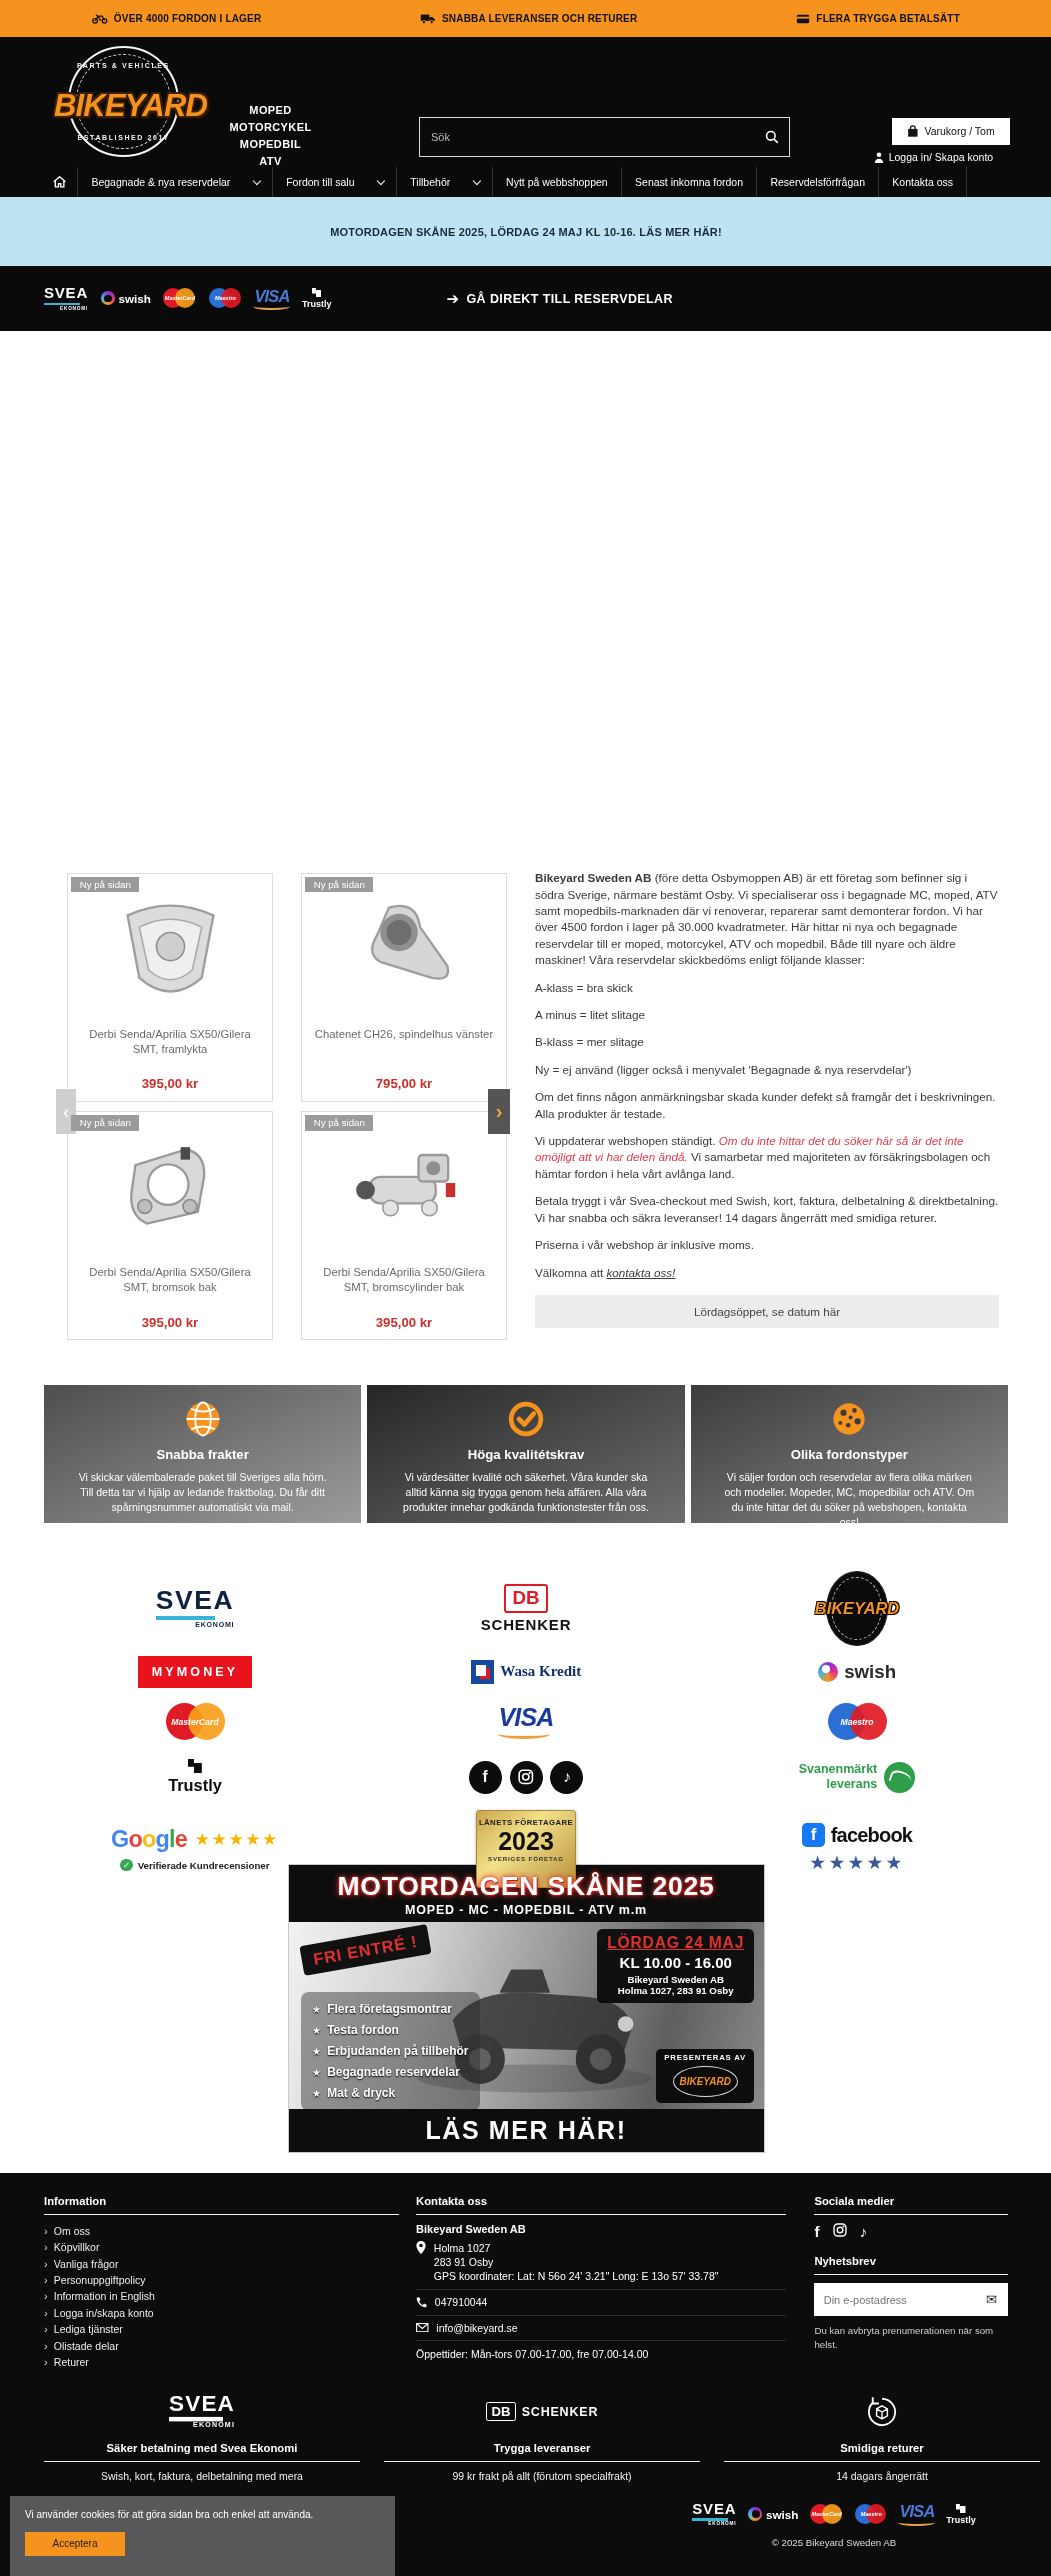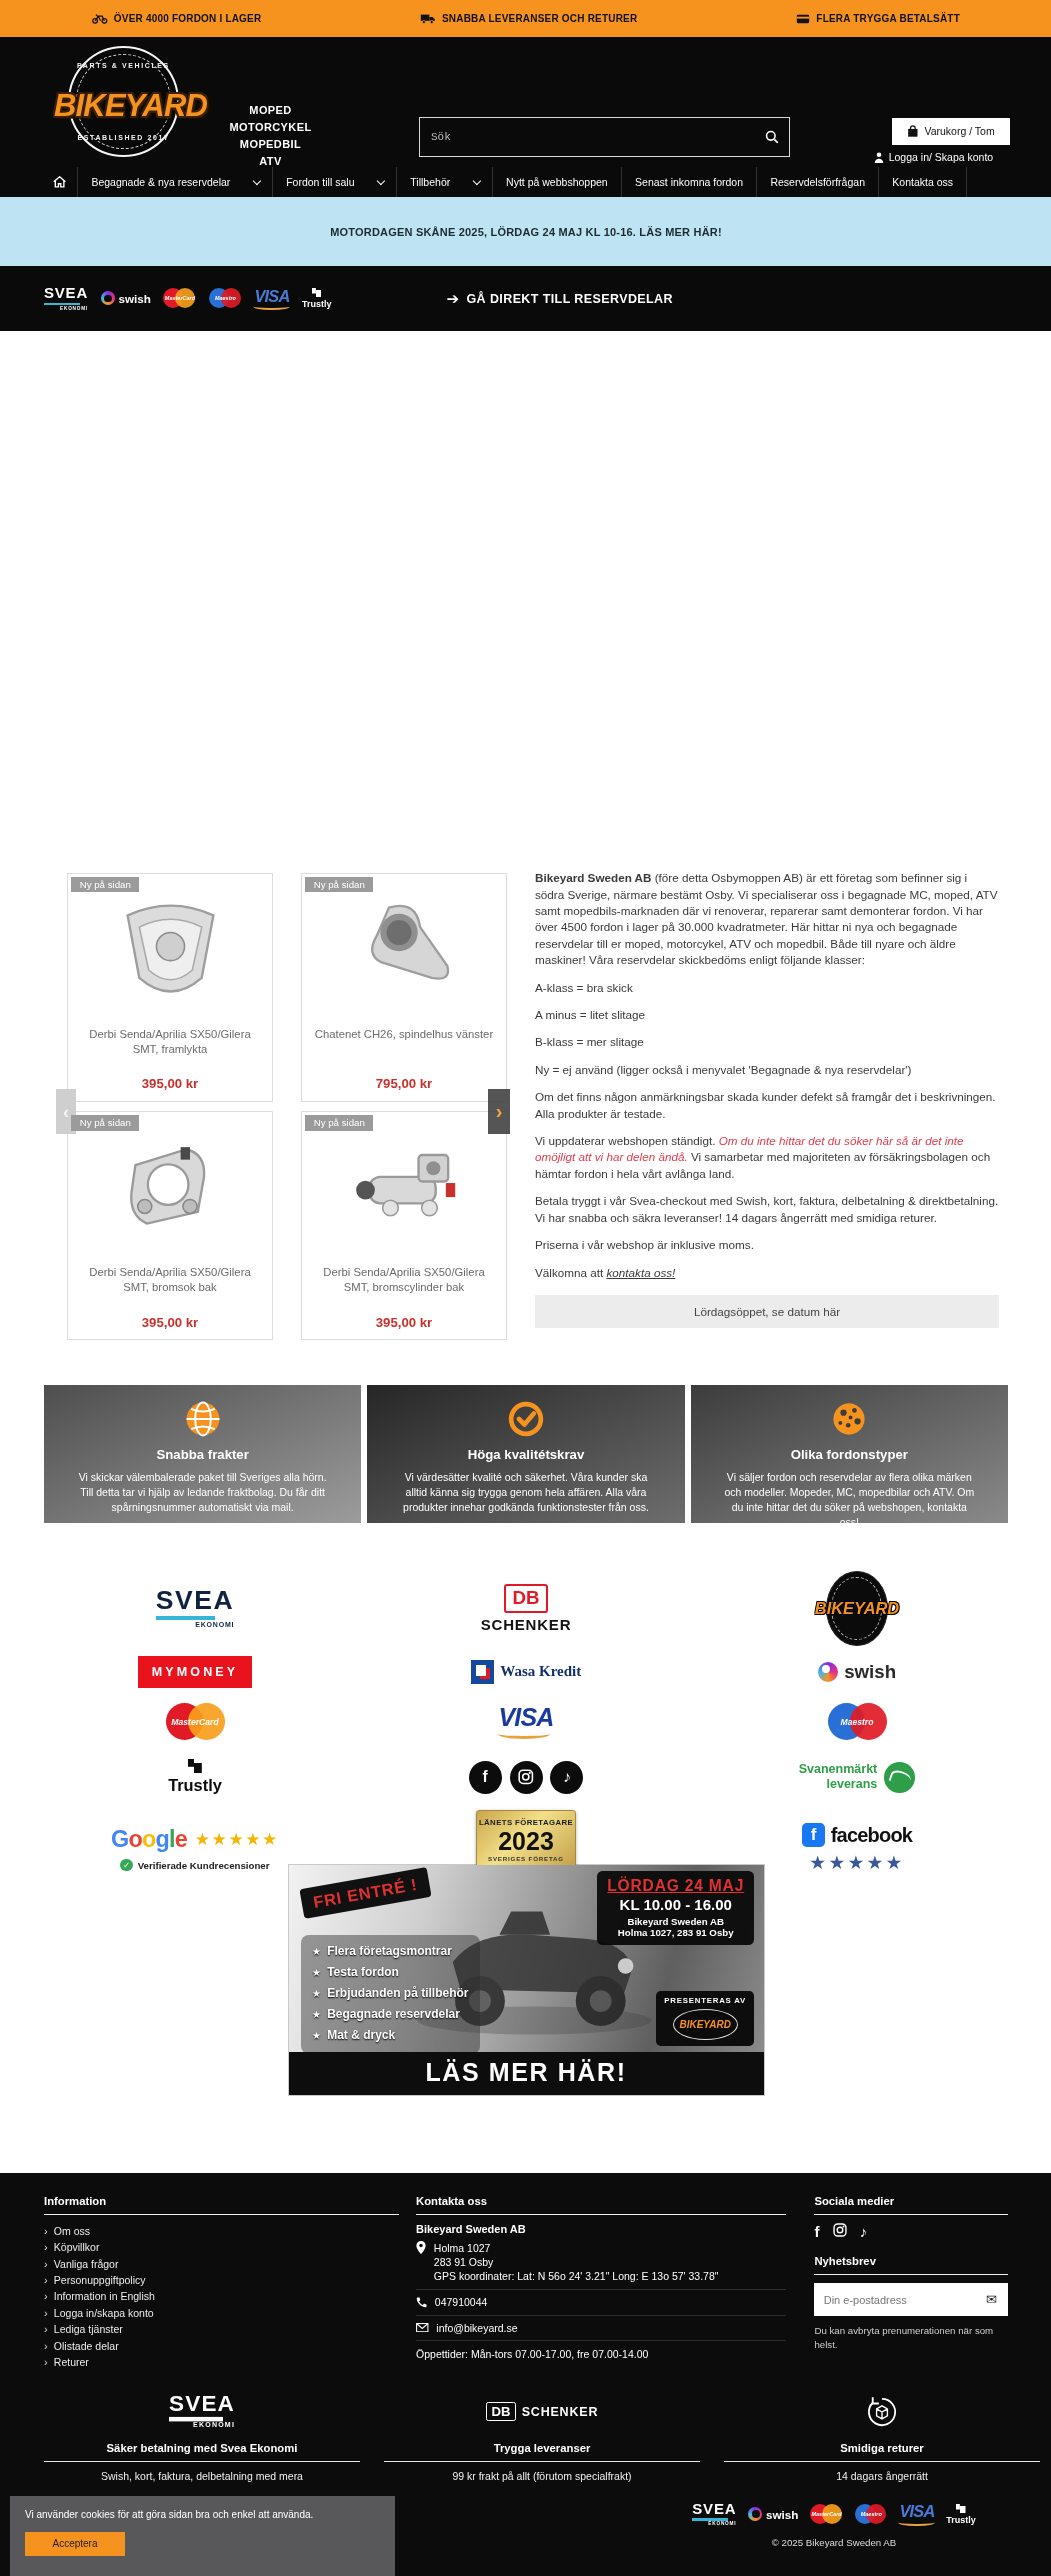--- a/index.html
+++ b/index.html
@@ -15,21 +15,21 @@
 .header { height:130px; background:#0a0a0a; position:relative; }
 .logo { position:absolute; left:41px; top:6.2px; width:179px; height:117px; }
 .logo-circle { position:absolute; left:27px; top:3.1px; width:111px; height:111px; border-radius:50%; background:#080808; border:2.3px solid #f5f5f5; }
 .logo-circle:before { content:""; position:absolute; inset:6.2px; border-radius:50%; border:1.6px dashed #cfcfcf; }
 .logo-arc-top,.logo-arc-bottom { position:absolute; width:100%; text-align:center; color:#f2f2f2; font-size:7px; font-weight:700; letter-spacing:1.6px; }
 .logo-arc-top { top:14px; } .logo-arc-bottom { bottom:14px; }
 .logo-brand { position:absolute; left:0; top:45px; width:179px; text-align:center; font-size:31px; font-weight:900; font-style:italic; color:#f6921e; letter-spacing:-0.8px; text-shadow:1.6px 1.6px 0 #3a2000, -1.6px 1.6px 0 #3a2000, 1.6px -1.6px 0 #3a2000, -1.6px -1.6px 0 #3a2000, 3.1px 3.1px 0 #1a0e00; }
 .cats { position:absolute; left:224px; top:65px; width:93px; text-align:center; }
 .cats div { color:#fff; font-size:11px; font-weight:700; letter-spacing:0.4px; line-height:17px; }
 .search { position:absolute; left:419px; top:80px; width:371px; height:40px; background:#0a0a0a; border:1.6px solid #d9d9d9; display:flex; align-items:center; }
-.search input { flex:1; background:transparent; border:none; outline:none; color:#ddd; font-size:11px; padding:0 11px; font-family:Liberation Mono, monospace; }
+.search input { flex:1; background:transparent; border:none; outline:none; color:#ddd; font-size:11px; padding:0 11px; font-family:Liberation Sans, sans-serif; }
 .search input::placeholder { color:#bbb; }
 .search-btn { width:34px; height:100%; background:transparent; border:none; cursor:pointer; display:flex; align-items:center; justify-content:center; }
 .cart-btn { position:absolute; left:892px; top:81px; width:118px; height:26.5px; background:#fff; display:flex; align-items:center; justify-content:center; gap:5.5px; font-size:10.5px; color:#111; cursor:pointer; }
 .login { position:absolute; left:874px; top:114px; color:#fff; font-size:10.5px; display:flex; align-items:center; gap:4.7px; cursor:pointer; }
 
 
 .nav { height:30px; background:#0a0a0a; display:flex; align-items:center; padding-left:42px; }
 .nav-home { display:flex; align-items:center; padding:0 11px; height:100%; cursor:pointer; }
 .nav-item { color:#fff; font-size:10.5px; height:100%; display:flex; align-items:center; gap:23px; padding:0 13.2px; border-left:0.8px solid #333; cursor:pointer; white-space:nowrap; }
 .nav-item:last-child { border-right:0.8px solid #333; }
@@ -565,20 +565,24 @@
             <span class="fb-f">f</span>
             <span class="fb-name">facebook</span>
           </div>
         <div class="fb-stars">★★★★★</div>
       </div>
     </div>
   </div>
 
   <div class="poster-wrap">
     <div class="poster">
+      <div class="poster-head">
+        <div class="poster-title">MOTORDAGEN SKÅNE 2025</div>
+        <div class="poster-sub">MOPED - MC - MOPEDBIL - ATV m.m</div>
+      </div>
       <div class="poster-body">
         <svg class="atv" width="257" height="156" viewBox="0 0 330 200">
             <ellipse cx="165" cy="170" rx="150" ry="18" fill="#3a3a3a" opacity=".35"></ellipse>
             <path d="M60 95 Q90 55 160 60 L230 65 Q285 70 290 105 L280 135 L70 130 Z" fill="#2e2e2e"></path>
             <path d="M120 60 L135 30 L175 30 L185 60 Z" fill="#262626"></path>
             <circle cx="95" cy="145" r="32" fill="#1d1d1d"></circle>
             <circle cx="95" cy="145" r="14" fill="#4f4f4f"></circle>
             <circle cx="250" cy="145" r="32" fill="#1d1d1d"></circle>
             <circle cx="250" cy="145" r="14" fill="#4f4f4f"></circle>
             <circle cx="282" cy="100" r="10" fill="#f5f5f5" opacity=".9"></circle>

